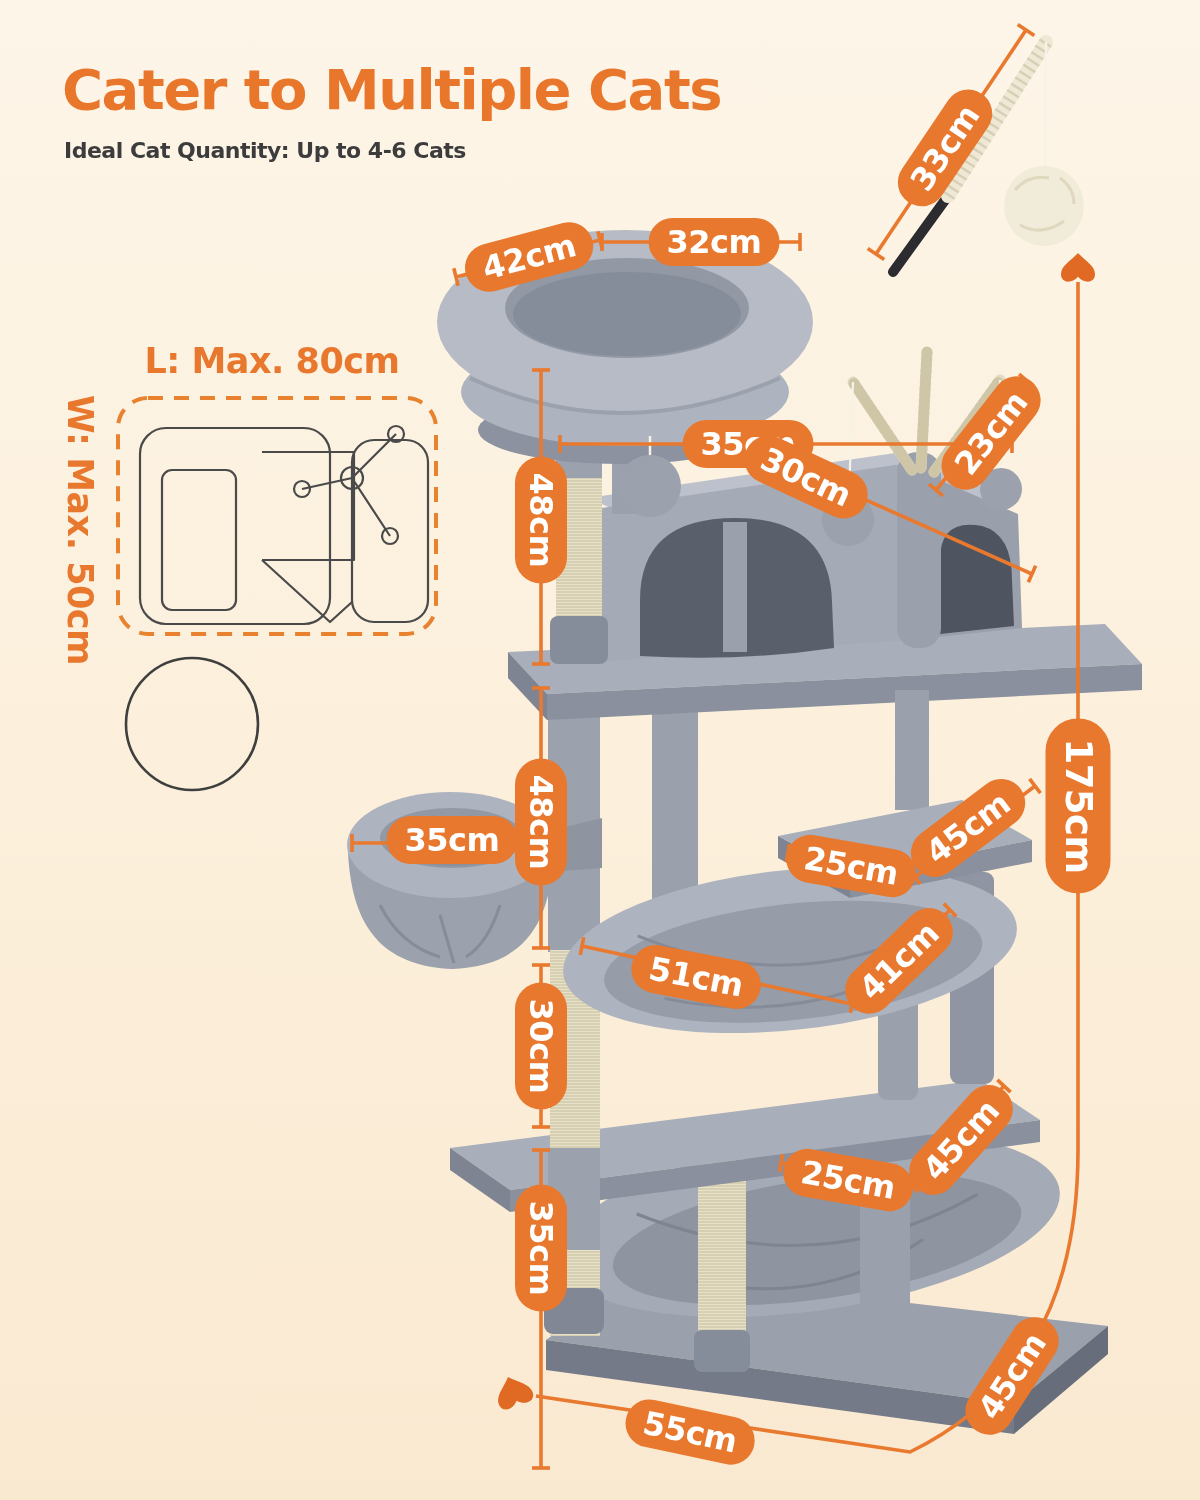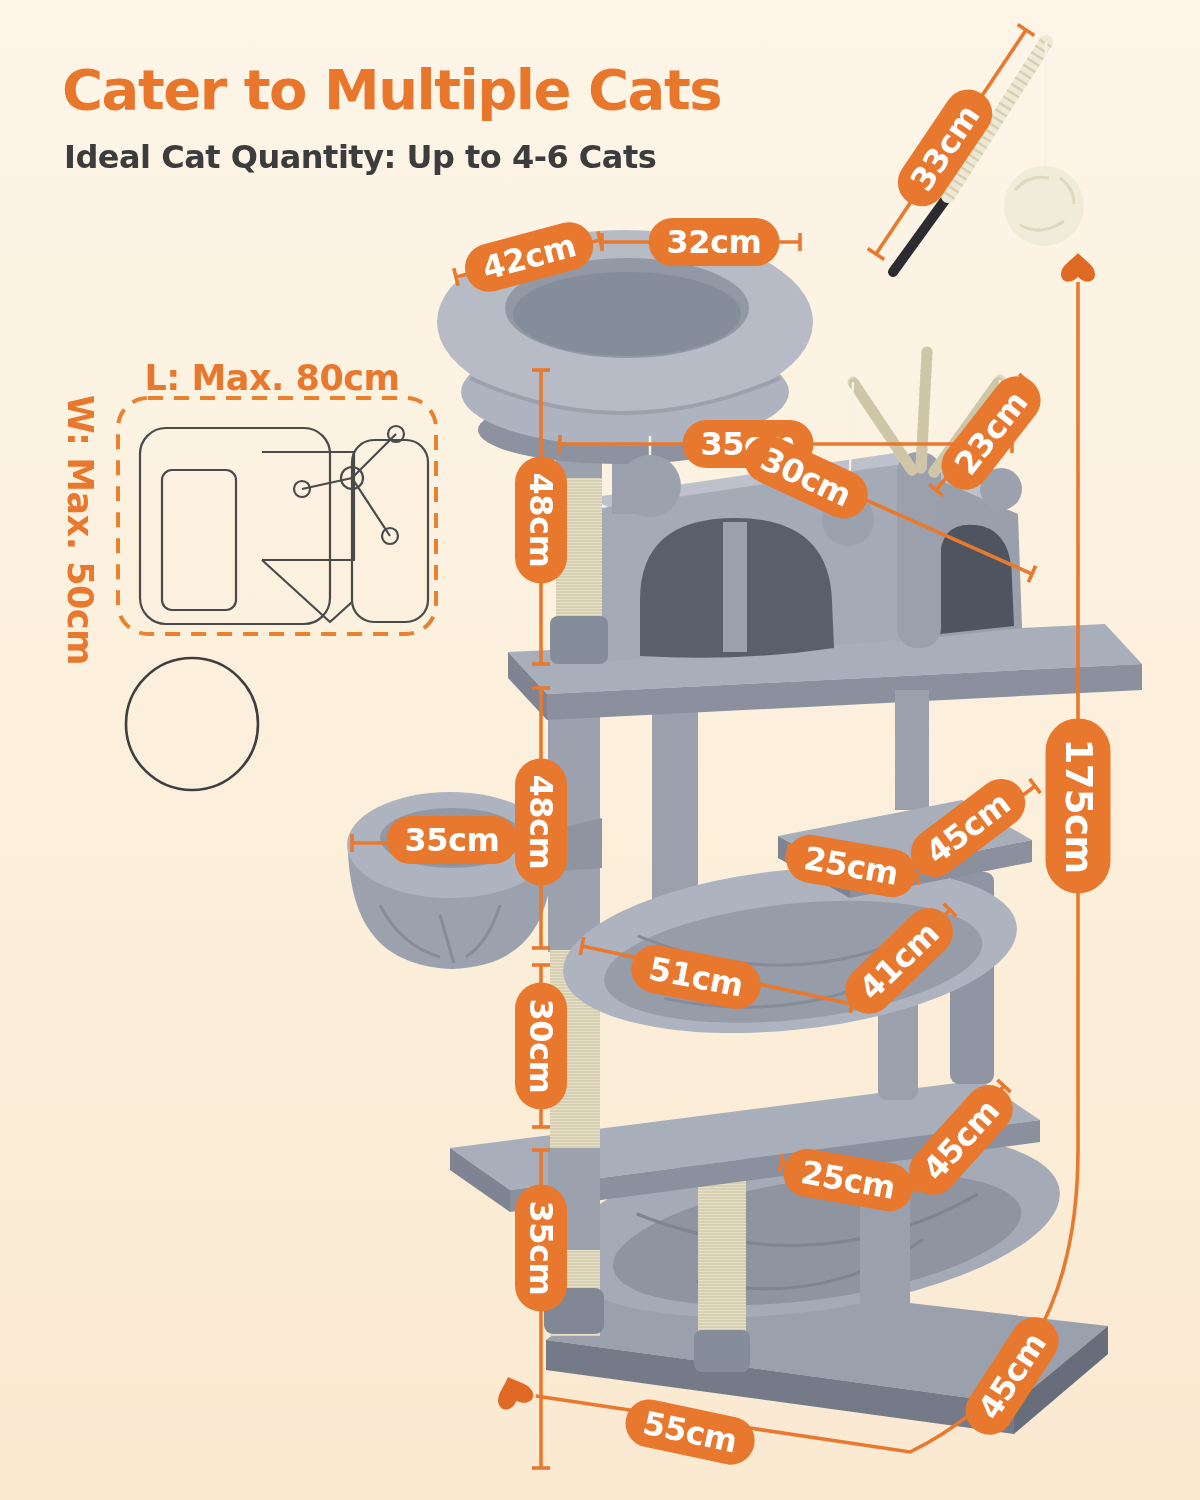--- a/index.html
+++ b/index.html
@@ -8,21 +8,21 @@
     position:relative;width:1200px;height:1500px;overflow:hidden;
     background:linear-gradient(180deg,#FDF5E8 0%,#FCF0DC 50%,#FAE9D1 100%);
   }
   #scene{position:absolute;left:0;top:0;width:1200px;height:1500px;}
   .hdr{position:absolute;left:62px;top:58px;width:780px;}
   .hdr h1{
     margin:0;font-size:56px;line-height:1.15;font-weight:bold;
     color:#E8772C;letter-spacing:-1.5px;white-space:nowrap;
   }
   .hdr p{
-    margin:16px 0 0 2px;font-size:32px;font-weight:600;color:#3C3C3C;
+    margin:16px 0 0 2px;font-size:22px;font-weight:600;color:#3C3C3C;
     letter-spacing:-0.5px;white-space:nowrap;
   }
   .pill{
     position:absolute;background:#E8782E;color:#FFFFFF;font-weight:bold;
     font-size:32px;line-height:1;padding:8px 18px;border-radius:60px;
     white-space:nowrap;transform:translate(-50%,-50%) rotate(var(--r,0deg));
     letter-spacing:-0.5px;
   }
   .pill.v{padding:10px 16px;}
   .pill.big{font-size:37px;padding:14px 20px;}
@@ -292,21 +292,21 @@
 
     <use href="#heart" transform="translate(1078,264) rotate(180) scale(0.85)" fill="#E06A24" stroke="none"></use>
     <use href="#heart" transform="translate(512,1388) rotate(160) scale(0.9)" fill="#E06A24" stroke="none"></use>
   </svg>
 
   <div class="hdr">
     <h1>Cater to Multiple Cats</h1>
     <p>Ideal Cat Quantity: Up to 4-6 Cats</p>
   </div>
 
-  <div class="fp-label" style="left:272px;top:378px;">L: Max. 80cm</div>
+  <div class="fp-label" style="left:272px;top:361px;">L: Max. 80cm</div>
   <div class="fp-label" style="left:80px;top:530px;--r:90deg;">W: Max. 50cm</div>
 
   <div class="pill" style="left:945px;top:148px;--r:-56deg;">33cm</div>
   <div class="pill" style="left:529px;top:257px;--r:-15deg;">42cm</div>
   <div class="pill" style="left:714px;top:242px;">32cm</div>
   <div class="pill v" style="left:541px;top:520px;--r:90deg;">48cm</div>
   <div class="pill" style="left:748px;top:444px;">35cm</div>
   <div class="pill" style="left:806px;top:477px;--r:25deg;">30cm</div>
   <div class="pill" style="left:991px;top:433px;--r:-52deg;">23cm</div>
   <div class="pill v" style="left:541px;top:822px;--r:90deg;">48cm</div>

